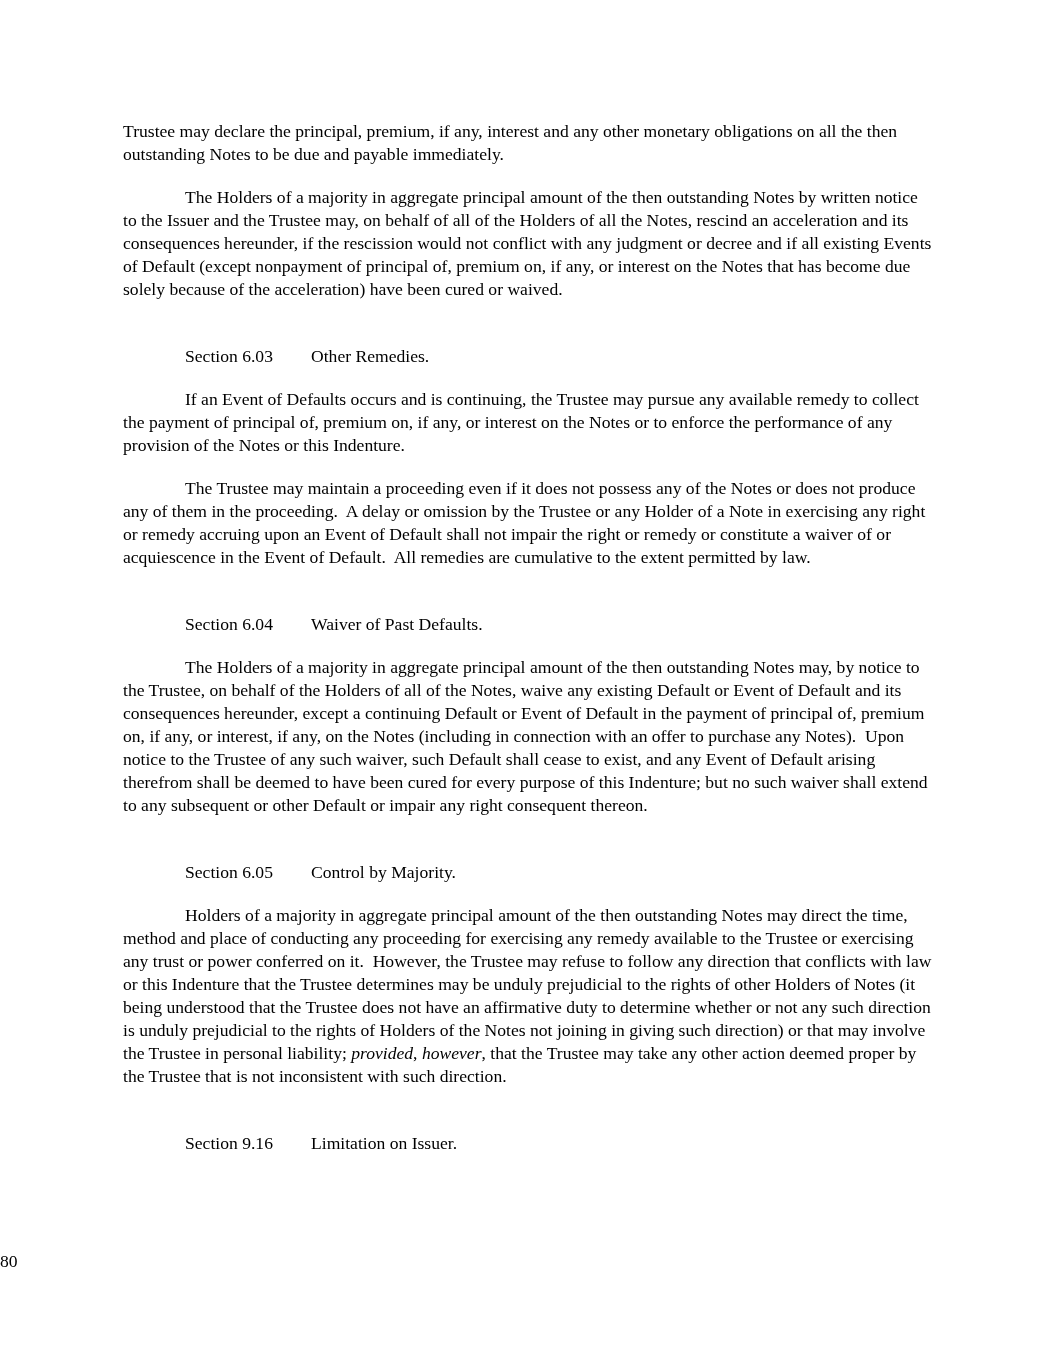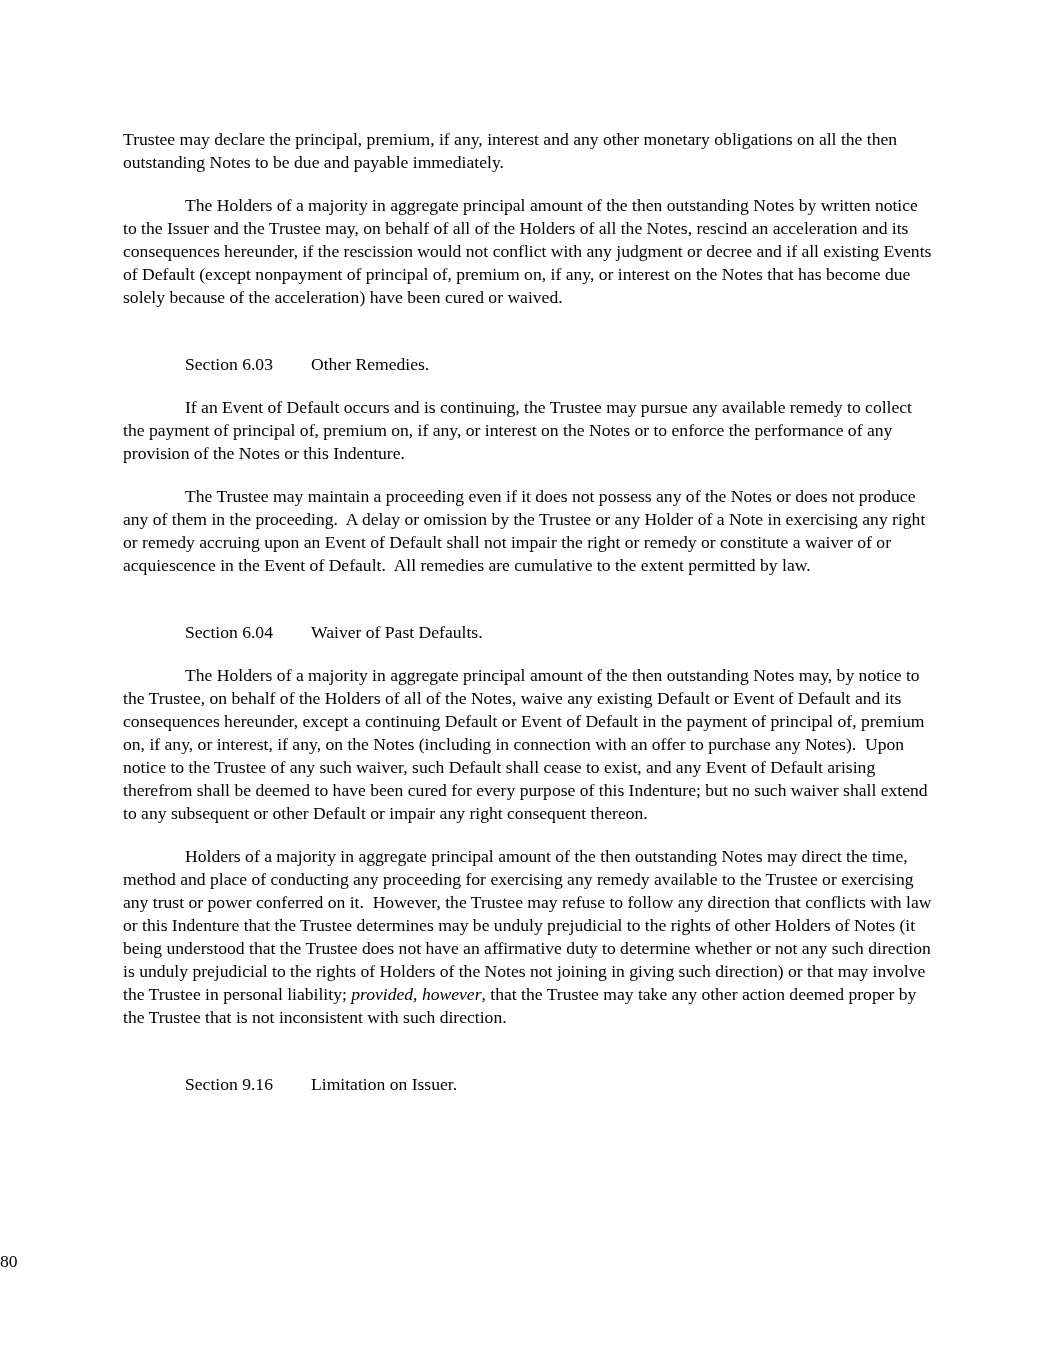--- a/index.html
+++ b/index.html
@@ -22,21 +22,21 @@
     width: 812px;
   }
   .para {
     margin: 20px 0 0 0;
     font-size: 17.6px;
     line-height: 23px;
     text-align: left;
     white-space: pre-wrap;
   }
   .para:first-child {
-    margin-top: 12px;
+    margin-top: 4px;
     font-family: Liberation Serif, serif;
   }
   .body-para.indent {
     text-indent: 62px;
   }
   .heading {
     text-indent: 62px;
     margin-top: 44px;
   }
   .sec-label {
@@ -54,23 +54,24 @@
     line-height: 23px;
   }
 </style>
 </head>
 <body>
 
 <div class="content">
     <p class="para body-para"><span>Trustee may declare the principal, premium, if any, interest and any other monetary obligations on all the then outstanding Notes to be due and payable immediately.</span></p>
     <p class="para body-para indent"><span>The Holders of a majority in aggregate principal amount of the then outstanding Notes by written notice to the Issuer and the Trustee may, on behalf of all of the Holders of all the Notes, rescind an acceleration and its consequences hereunder, if the rescission would not conflict with any judgment or decree and if all existing Events of Default (except nonpayment of principal of, premium on, if any, or interest on the Notes that has become due solely because of the acceleration) have been cured or waived.</span></p>
     <p class="para heading"><span class="sec-label">Section 6.03</span><span>Other Remedies.</span></p>
-    <p class="para body-para indent"><span>If an Event of Default occurs and is continuing, the Trustee may pursue any available remedy to collect the payment of principal of, premium on, if any, or interest on the Notes or to enforce the performance of any provision of the Notes or this Indenture.</span></p>
+    <p class="para body-para indent"><span>If an Event of Defaults occurs and is continuing, the Trustee may pursue any available remedy to collect the payment of principal of, premium on, if any, or interest on the Notes or to enforce the performance of any provision of the Notes or this Indenture.</span></p>
     <p class="para body-para indent"><span>The Trustee may maintain a proceeding even if it does not possess any of the Notes or does not produce any of them in the proceeding.  A delay or omission by the Trustee or any Holder of a Note in exercising any right or remedy accruing upon an Event of Default shall not impair the right or remedy or constitute a waiver of or acquiescence in the Event of Default.  All remedies are cumulative to the extent permitted by law.</span></p>
     <p class="para heading"><span class="sec-label">Section 6.04</span><span>Waiver of Past Defaults.</span></p>
     <p class="para body-para indent"><span>The Holders of a majority in aggregate principal amount of the then outstanding Notes may, by notice to the Trustee, on behalf of the Holders of all of the Notes, waive any existing Default or Event of Default and its consequences hereunder, except a continuing Default or Event of Default in the payment of principal of, premium on, if any, or interest, if any, on the Notes (including in connection with an offer to purchase any Notes).  Upon notice to the Trustee of any such waiver, such Default shall cease to exist, and any Event of Default arising therefrom shall be deemed to have been cured for every purpose of this Indenture; but no such waiver shall extend to any subsequent or other Default or impair any right consequent thereon.</span></p>
+    <p class="para heading"><span class="sec-label">Section 6.05</span><span>Control by Majority.</span></p>
     <p class="para body-para indent"><span>Holders of a majority in aggregate principal amount of the then outstanding Notes may direct the time, method and place of conducting any proceeding for exercising any remedy available to the Trustee or exercising any trust or power conferred on it.  However, the Trustee may refuse to follow any direction that conflicts with law or this Indenture that the Trustee determines may be unduly prejudicial to the rights of other Holders of Notes (it being understood that the Trustee does not have an affirmative duty to determine whether or not any such direction is unduly prejudicial to the rights of Holders of the Notes not joining in giving such direction) or that may involve the Trustee in personal liability; </span><i>provided</i><span>, </span><i>however</i><span>, that the Trustee may take any other action deemed proper by the Trustee that is not inconsistent with such direction.</span></p>
     <p class="para heading"><span class="sec-label">Section 9.16</span><span>Limitation on Issuer.</span></p>
   </div>
 
 <div class="footer">
   <span>80</span>
 </div>
 
 </body></html>

